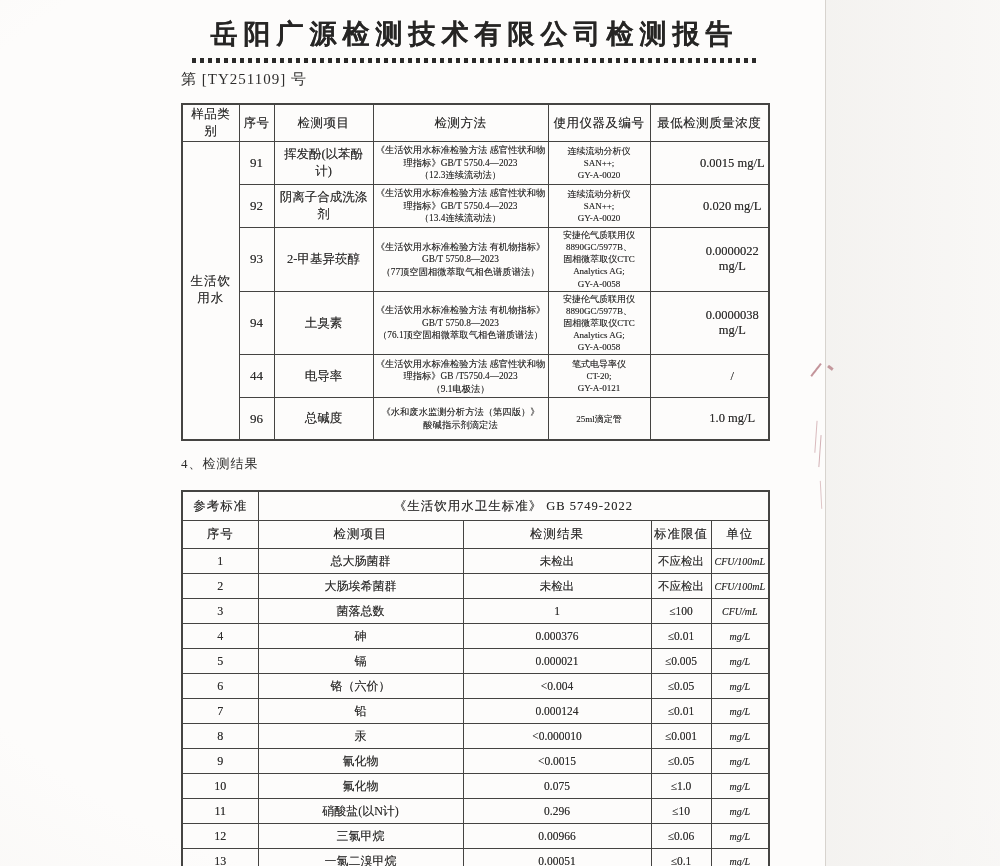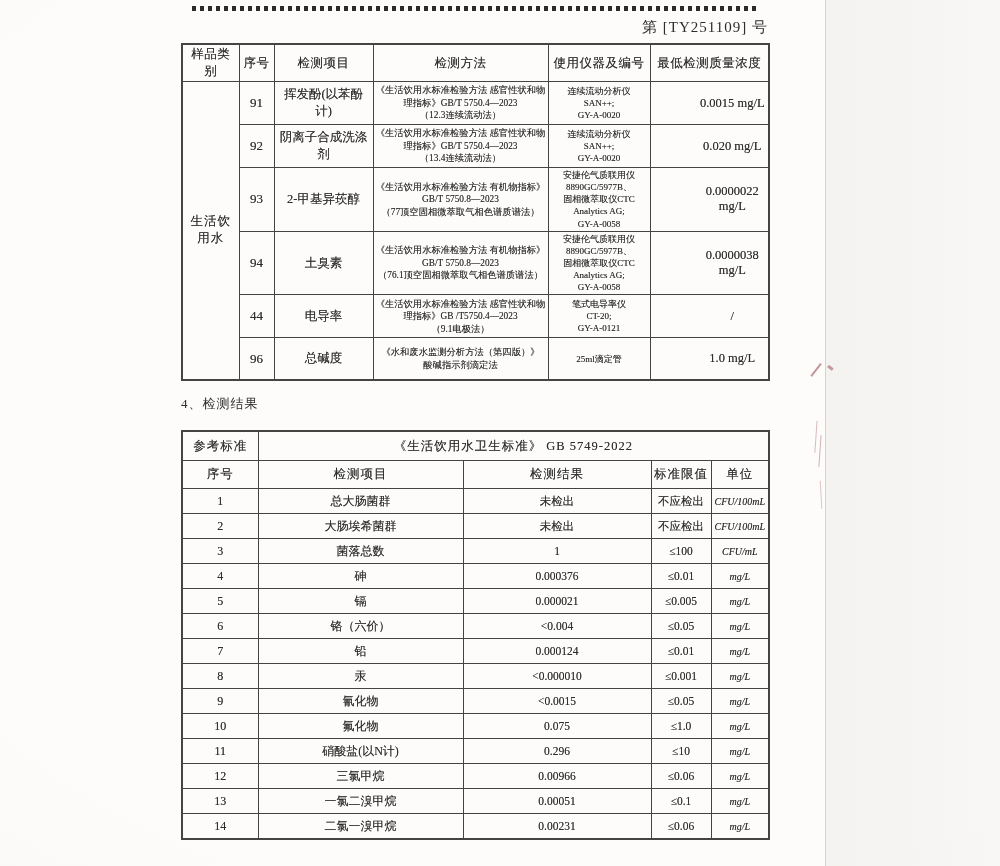--- a/index.html
+++ b/index.html
@@ -38,42 +38,42 @@
     color:#262524;
     text-shadow:0 0 .5px rgba(40,40,40,.75);
   }
   .dotline {
     margin:6px auto 0 auto;
     width:566px; height:5px;
     background:repeating-linear-gradient(90deg,#2d2c2b 0 4.5px,transparent 4.5px 8px);
   }
   .report-no {
     margin-top:7px;
-    text-align:right;
+    text-align:left;
     font-size:15px;
     letter-spacing:1px;
   }
   table {
     border-collapse:collapse;
     table-layout:fixed;
     width:587px;
     background:transparent;
   }
   table, th, td { border:1.6px solid #454442; }
   table { border-width:2px; }
   th, td {
     text-align:center;
     vertical-align:middle;
     padding:1px 2px;
     font-weight:normal;
     color:#2e2d2c;
     text-shadow:0 0 .4px rgba(50,50,50,.6);
   }
   
-  .t1 { margin-top:6px; }
+  .t1 { margin-top:14px; }
   .t1 th { font-size:12.5px; height:29px; letter-spacing:.5px; }
   .t1 .cell-no { font-size:13px; }
   .t1 .cell-item { font-size:12.5px;font-family:Liberation Serif, serif; }
   .t1 .cell-method { font-size:9.3px; line-height:1.35; white-space:pre-line; }
   .t1 .cell-inst { font-size:9px; line-height:1.35; white-space:pre-line; }
   .t1 .cell-limit { font-size:12.5px;padding-left:48px; }
   .t1 .cell-cat { font-size:12.5px; letter-spacing:1px; }
   
   .section-heading {
     margin-top:14px;
@@ -124,20 +124,21 @@
 </style>
 </head>
 <body>
 
 <div class="scan">
   <div class="edge-strip"></div>
   <div class="page-fold-line"></div>
 
   <div class="doc">
 
+    <div class="title">岳阳广源检测技术有限公司检测报告</div>
     <div class="dotline"></div>
     <div class="report-no">第 [TY251109] 号</div>
 
     <table class="t1">
       <colgroup>
         <col style="width:57px">
           <col style="width:35px">
           <col style="width:99px">
         <col style="width:175px">
           <col style="width:102px">

